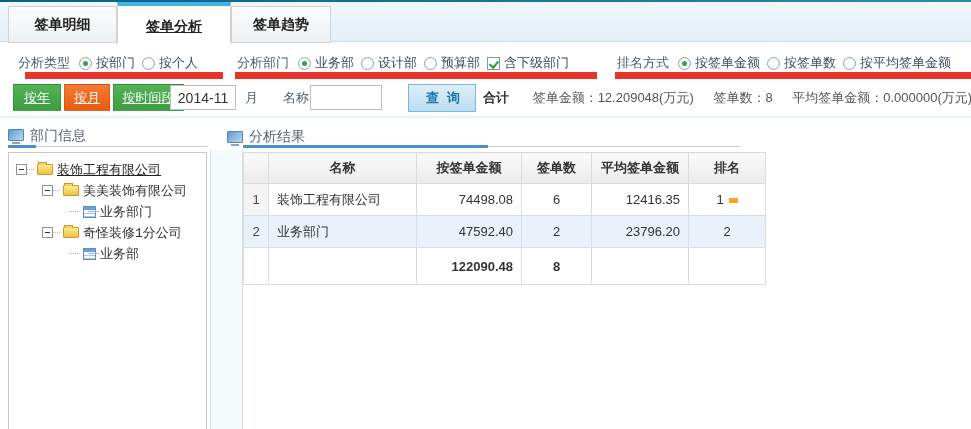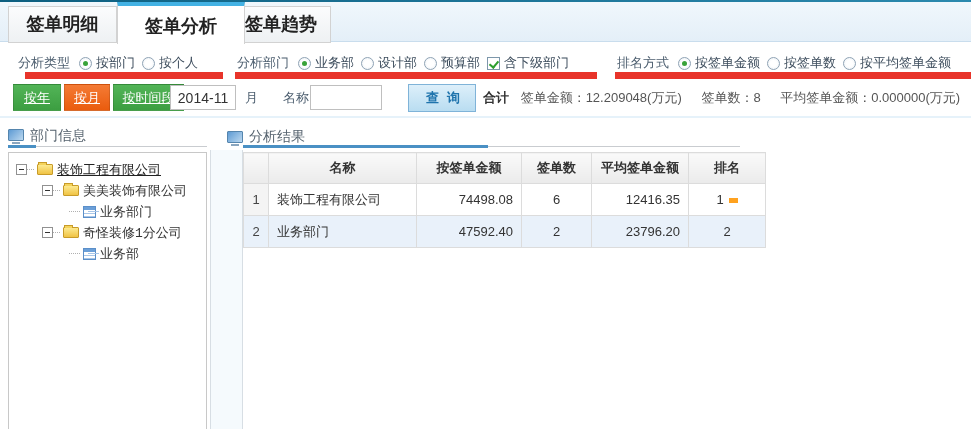--- a/index.html
+++ b/index.html
@@ -8,21 +8,21 @@
   #app { position:relative; width:971px; height:429px; background:#fff; overflow:hidden; }
 
   
   .top-line { position:absolute; left:0; top:0; width:971px; height:2px;
     background:linear-gradient(90deg,#0d5f80,#2b89ae); }
 
   
   .tabbar { position:absolute; left:0; top:2px; width:971px; height:40px;
     background:linear-gradient(#f0f7fc,#e4eff8); border-bottom:1px solid #c9dded; }
   .tab { position:absolute; top:4px; height:37px; line-height:35px; text-align:center;
-    font-size:18px; font-weight:bold; color:#222; background:linear-gradient(#fbfcfd,#eef1f3);
+    font-size:14px; font-weight:bold; color:#222; background:linear-gradient(#fbfcfd,#eef1f3);
     border:1px solid #d2d2d2; cursor:pointer; }
   .tab.active { top:0; height:42px; line-height:40px; background:#fff;
     border-top:4px solid #43b2e4; border-bottom:none; z-index:3; }
 
   
   .fgroup { position:absolute; top:53px; height:20px; display:flex; align-items:center; gap:7px; white-space:nowrap; }
   .flabel { color:#4b5d6e; margin-right:2px; }
   .opt { display:flex; align-items:center; gap:4px; cursor:pointer; color:#3c4c5c; }
   .radio { width:13px; height:13px; border-radius:50%; border:1px solid #8fa3b5;
     background:radial-gradient(#fff 40%,#e8eef3); position:relative; display:inline-block; }
@@ -38,21 +38,21 @@
     color:#fff; text-decoration:underline; font-size:13px; cursor:pointer; border:1px solid rgba(0,0,0,.12); }
   .green { background:linear-gradient(#52b457,#3c9e41); }
   .orange { background:linear-gradient(#f47b35,#ea5c0e); }
   .tb-input { position:absolute; top:85px; height:25px; border:1px solid #bfbfbf; background:#fff;
     font-family:inherit; font-size:14px; color:#333; padding:0 6px; }
   .tb-label { position:absolute; top:89px; color:#4b5d6e; font-size:13px; }
   .query-btn { position:absolute; left:408px; top:84px; width:68px; height:28px;
     background:linear-gradient(#ddeffa,#b9ddf1); border:1px solid #7fb3d8; color:#1f74ad;
     font-weight:bold; font-size:13px; letter-spacing:8px; padding-left:10px; cursor:pointer; }
   .summary { position:absolute; left:483px; top:89px; white-space:nowrap; color:#555; }
-  .summary b { color:#333; margin-right:8px; }
+  .summary b { color:#333; margin-right:20px; }
   .summary span.item { margin-right:16px; }
   .toolbar-sep { position:absolute; left:0; top:116px; width:971px; height:2px; background:#e6f2fa; }
 
   
   .sec-hdr { position:absolute; top:126px; height:20px; display:flex; align-items:center; gap:6px;
     color:#55626e; font-size:14px; }
   .monitor-icon { width:16px; height:12px; border:1px solid #5585ad; border-radius:1px;
     background:linear-gradient(135deg,#5e9bd4,#bcd8ef); position:relative; margin-bottom:3px; }
   .monitor-icon::after { content:""; position:absolute; left:3px; bottom:-4px; width:8px; height:2px; background:#8aa6bf; }
   .hdr-line { position:absolute; top:146px; height:1px; background:#c9ccd0; }
@@ -95,21 +95,21 @@
   .rank-marker { display:inline-block; width:9px; height:5px; background:#ffa21f; margin-left:5px; vertical-align:middle; }
 </style>
 </head>
 <body>
 
 <div id="app">
   <div class="top-line"></div>
 
   <div class="tabbar">
     <div class="tab" style="left:8px;width:109px;">签单明细</div>
-    <div class="tab active" style="left:117px;width:128px;">签单分析</div>
+    <div class="tab active" style="left:117px;width:114px;text-decoration:underline;">签单分析</div>
     <div class="tab" style="left:231px;width:100px;">签单趋势</div>
   </div>
 
   <div class="fgroup" style="left:18px;">
     <span class="flabel">分析类型</span>
     <span class="opt">
       <span class="radio checked"></span>
       <span>按部门</span>
     </span>
     <span class="opt">
@@ -252,15 +252,23 @@
       <td class="c"><span>1</span><span class="rank-marker"></span></td>
     </tr>
     <tr class="alt">
       <td class="numcell">2</td>
       <td>业务部门</td>
       <td class="r">47592.40</td>
       <td class="c">2</td>
       <td class="r">23796.20</td>
       <td class="c">2</td>
     </tr>
+    <tr class="total">
+      <td></td>
+      <td></td>
+      <td class="r">122090.48</td>
+      <td class="c">8</td>
+      <td></td>
+      <td></td>
+    </tr>
   </tbody>
     </table>
 </div>
 
 </body></html>

